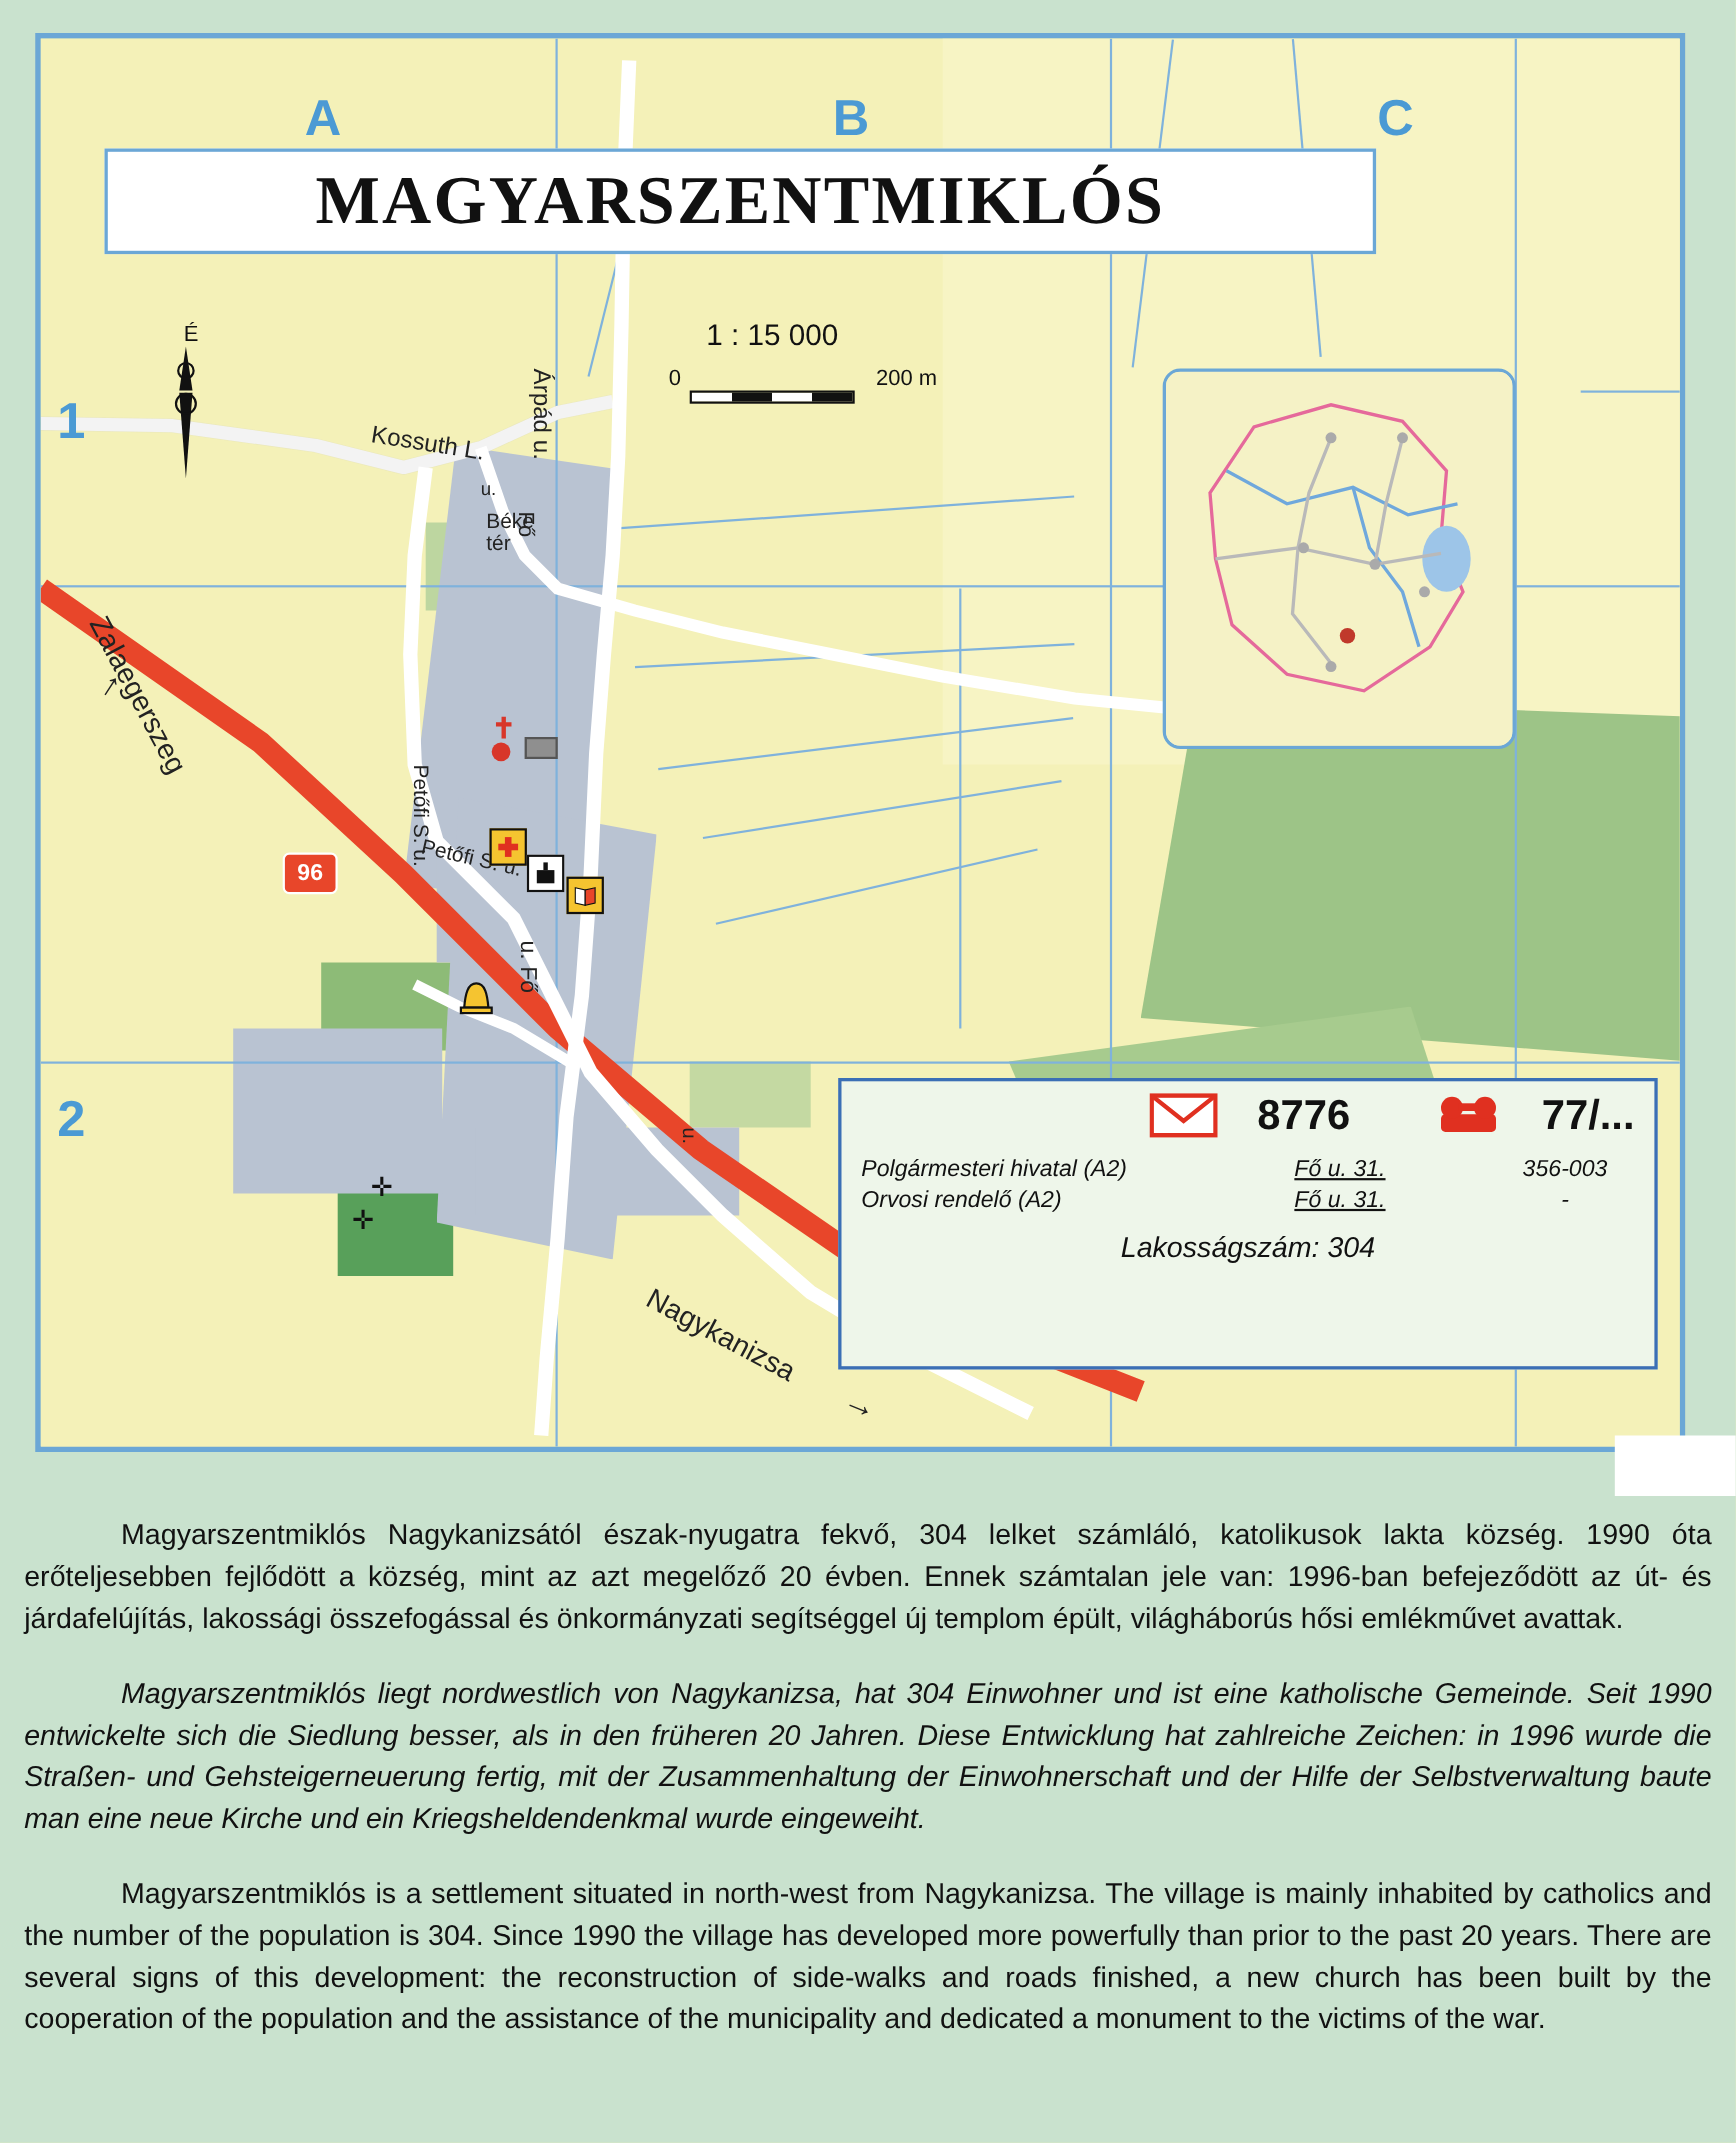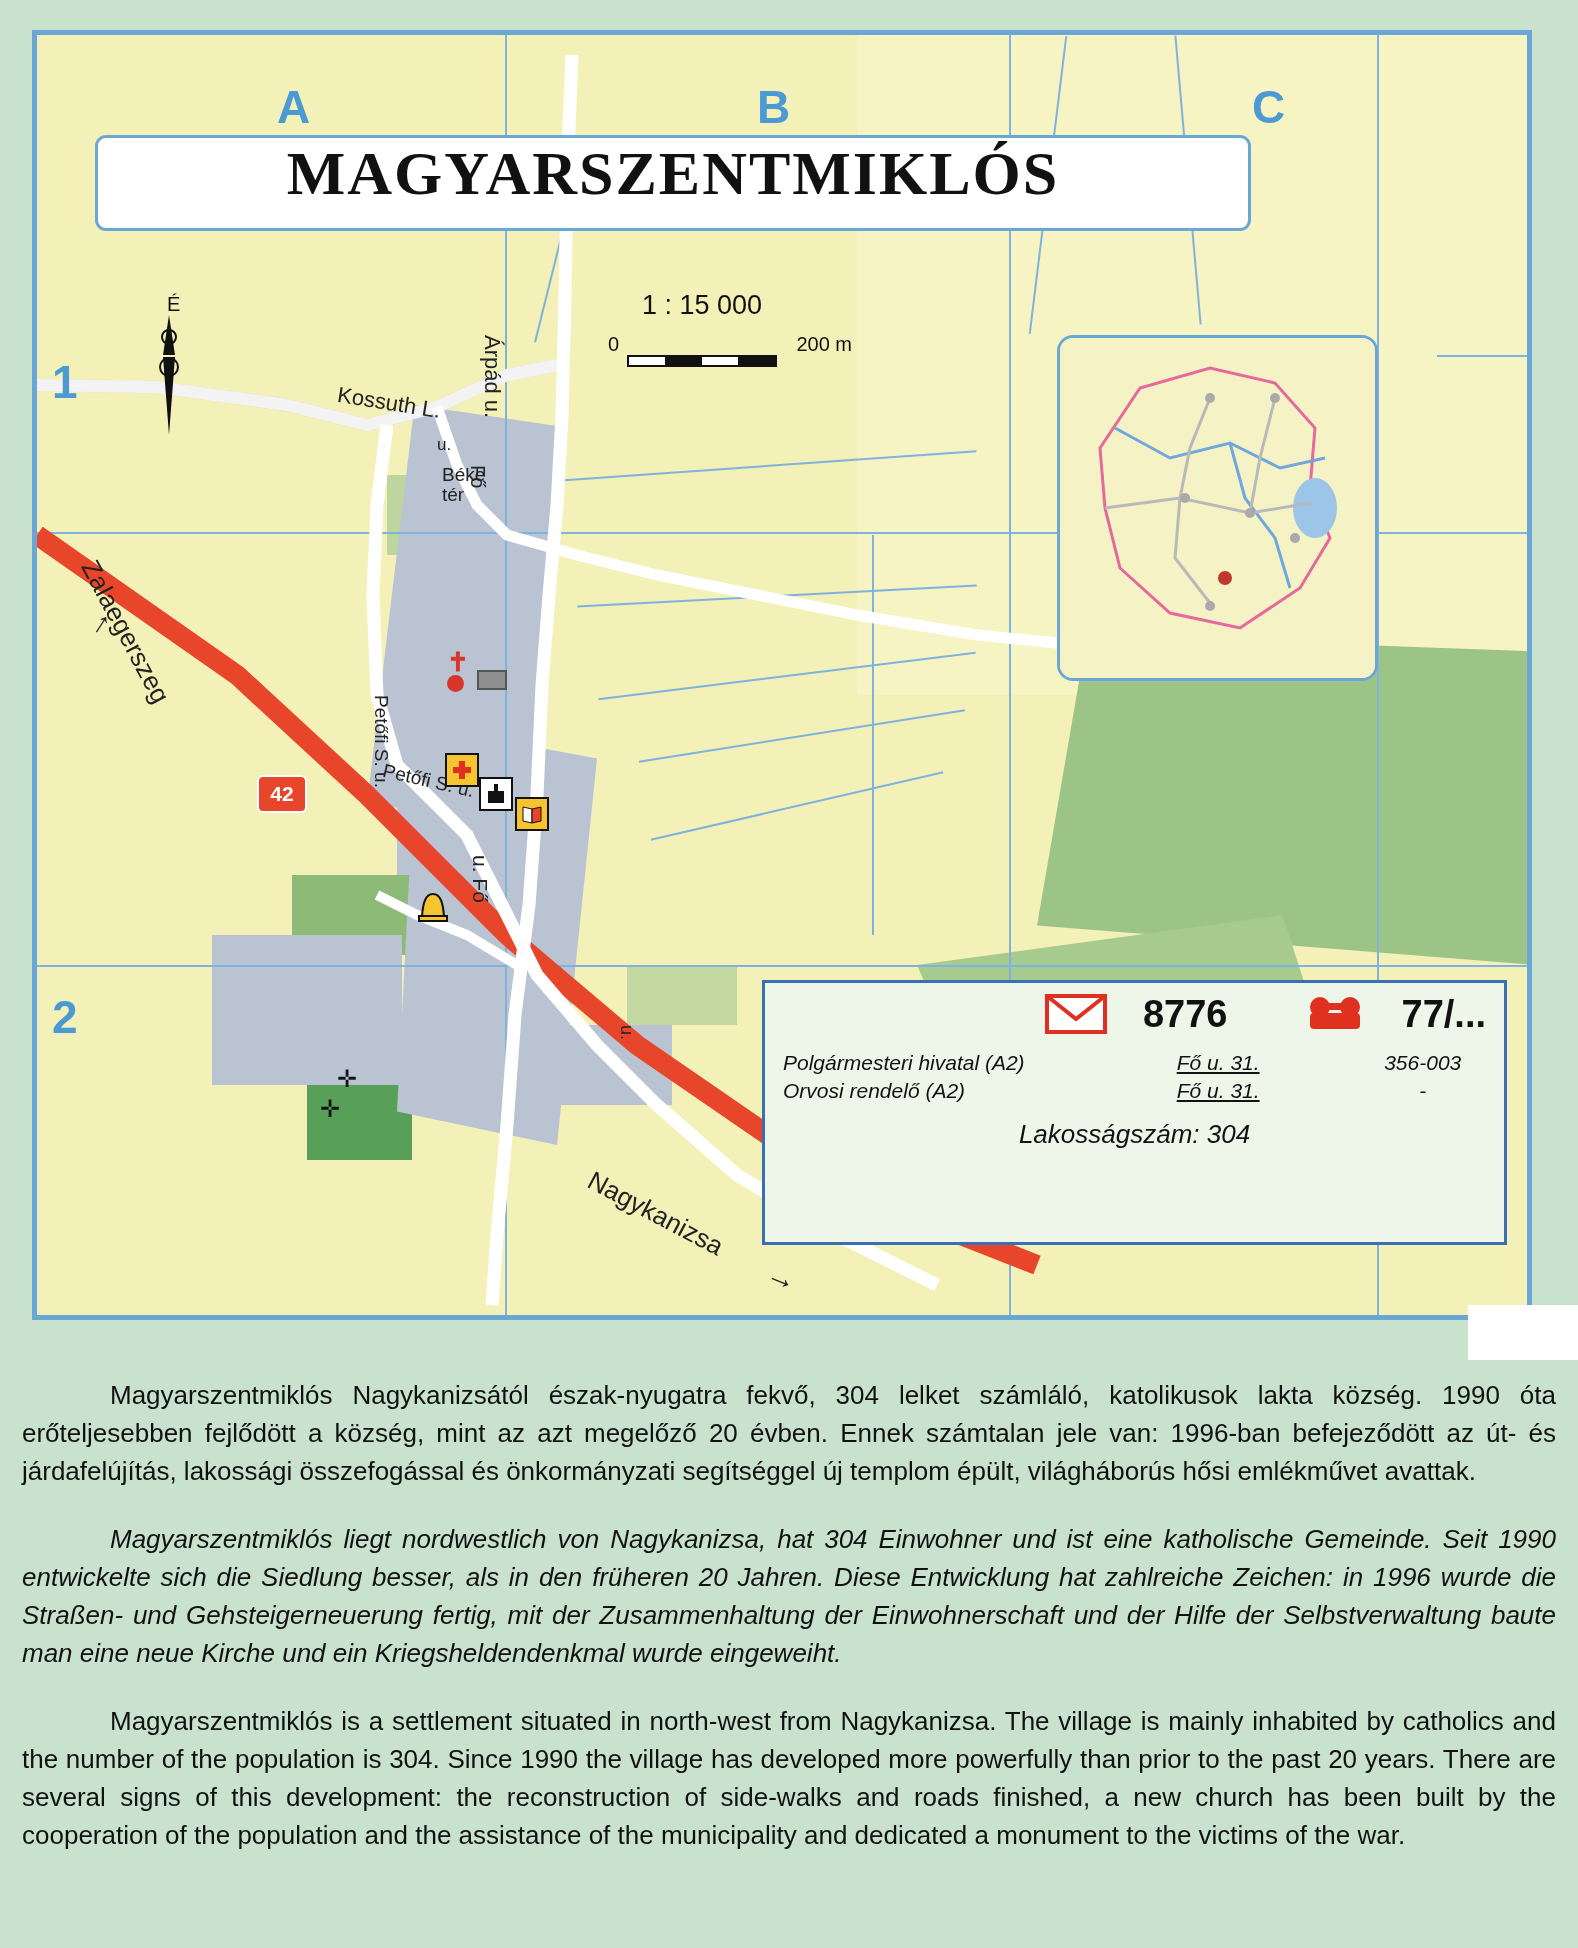--- a/index.html
+++ b/index.html
@@ -66,23 +66,23 @@
 
   
   #title-box {
     position: absolute;
     left: 58px;
     top: 100px;
     width: 1150px;
     height: 90px;
     background: #ffffff;
     border: 3px solid #6ba7d6;
-    border-radius: 11px;
+    border-radius: 0;
     display: flex;
-    align-items: flex-start;
+    align-items: center;
     justify-content: center;
   }
   #title-text {
     font-family: "Liberation Serif", serif;
     font-size: 62px;
     font-weight: bold;
     letter-spacing: 2px;
     color: #111;
     white-space: nowrap;
   }
@@ -347,21 +347,21 @@
   <div class="map-label" style="left:355px;top:660px;transform:rotate(90deg);transform-origin:left top;font-size:19px;">Petőfi S. u.</div>
   <div class="map-label" style="left:345px;top:735px;transform:rotate(13deg);font-size:19px;">Petőfi S. u.</div>
   <div class="map-label" style="left:455px;top:820px;transform:rotate(90deg);transform-origin:left top;font-size:21px;">u. Fő</div>
   <div class="map-label" style="left:600px;top:990px;transform:rotate(90deg);transform-origin:left top;font-size:18px;">u.</div>
 
   <div class="map-label" style="left:65px;top:520px;transform:rotate(62deg);transform-origin:left top;font-size:26px;">Zalaegerszeg</div>
   <div class="map-label" style="left:560px;top:1130px;transform:rotate(28deg);transform-origin:left top;font-size:26px;">Nagykanizsa</div>
   <div class="map-label" style="left:45px;top:570px;transform:rotate(-57deg);font-size:30px;">→</div>
   <div class="map-label" style="left:730px;top:1225px;transform:rotate(22deg);font-size:30px;">→</div>
 
-  <div class="road-label-74" style="left:220px;top:740px;">42</div>
+  <div class="road-label-74" style="left:220px;top:740px;">96</div>
 
   <div style="position:absolute;left:410px;top:612px;color:#d8362a;font-size:26px;font-weight:bold;">✝</div>
   <div style="position:absolute;left:410px;top:640px;width:17px;height:17px;border-radius:50%;background:#d8362a;"></div>
   <div style="position:absolute;left:440px;top:635px;width:26px;height:16px;background:#8f8f8f;border:2px solid #555;"></div>
 
   <div class="poi" style="left:408px;top:718px;">
     <svg width="22" height="22" viewBox="0 0 22 22">
         <rect x="8" y="2" width="6" height="18" fill="#e03020"></rect>
         <rect x="2" y="8" width="18" height="6" fill="#e03020"></rect>
       </svg>

